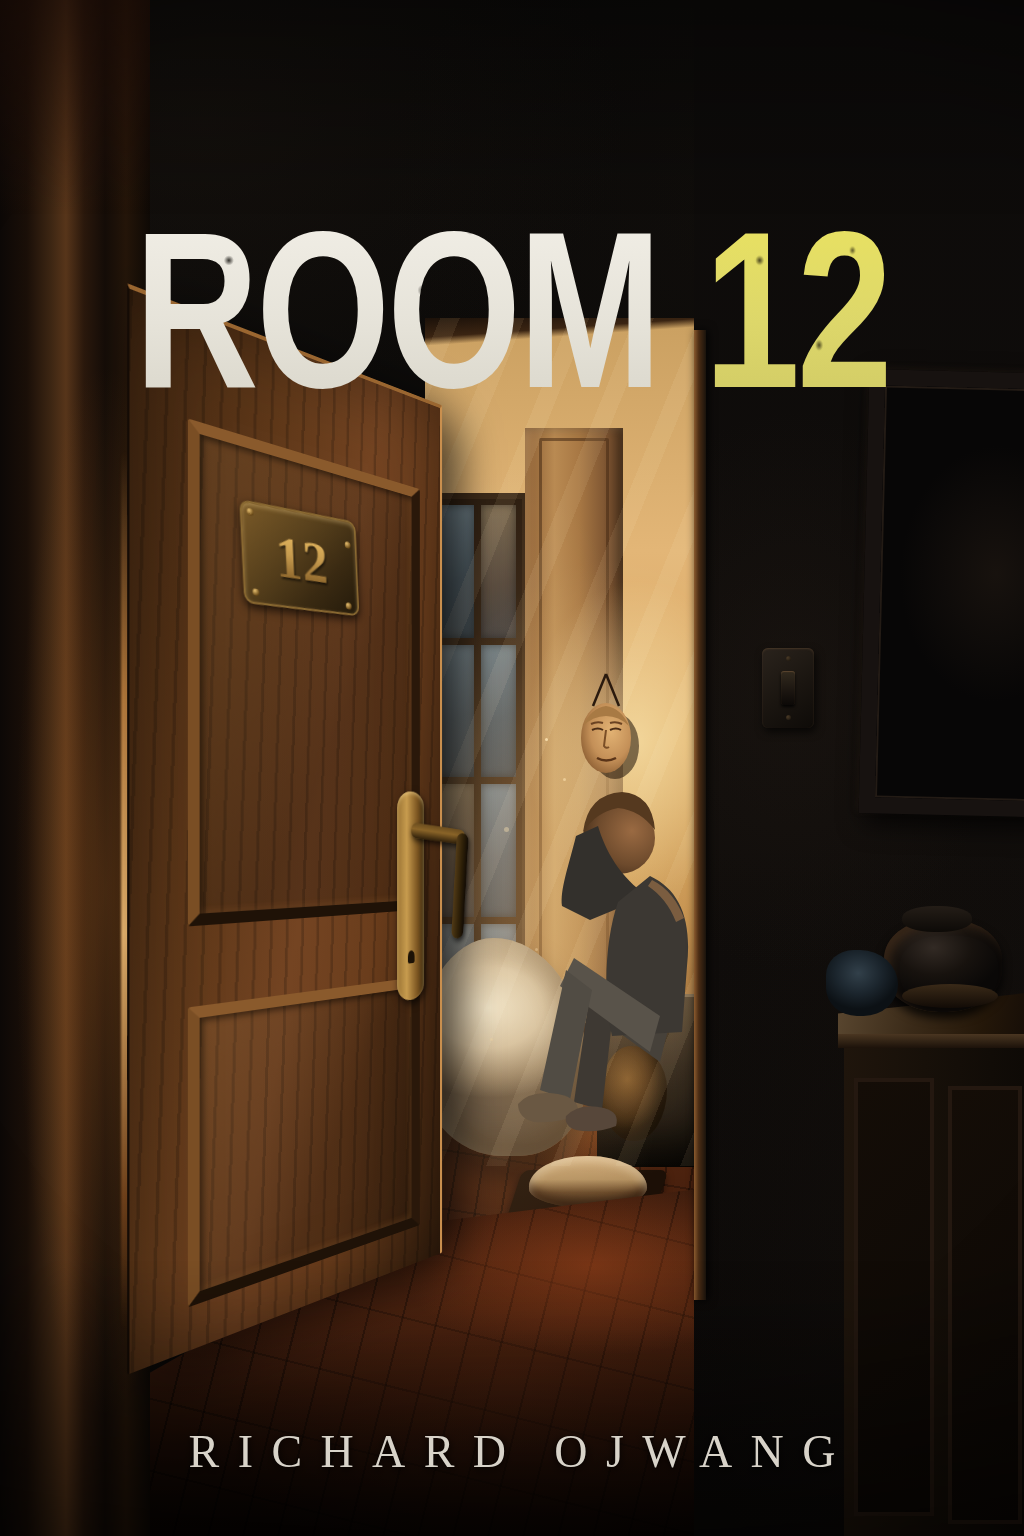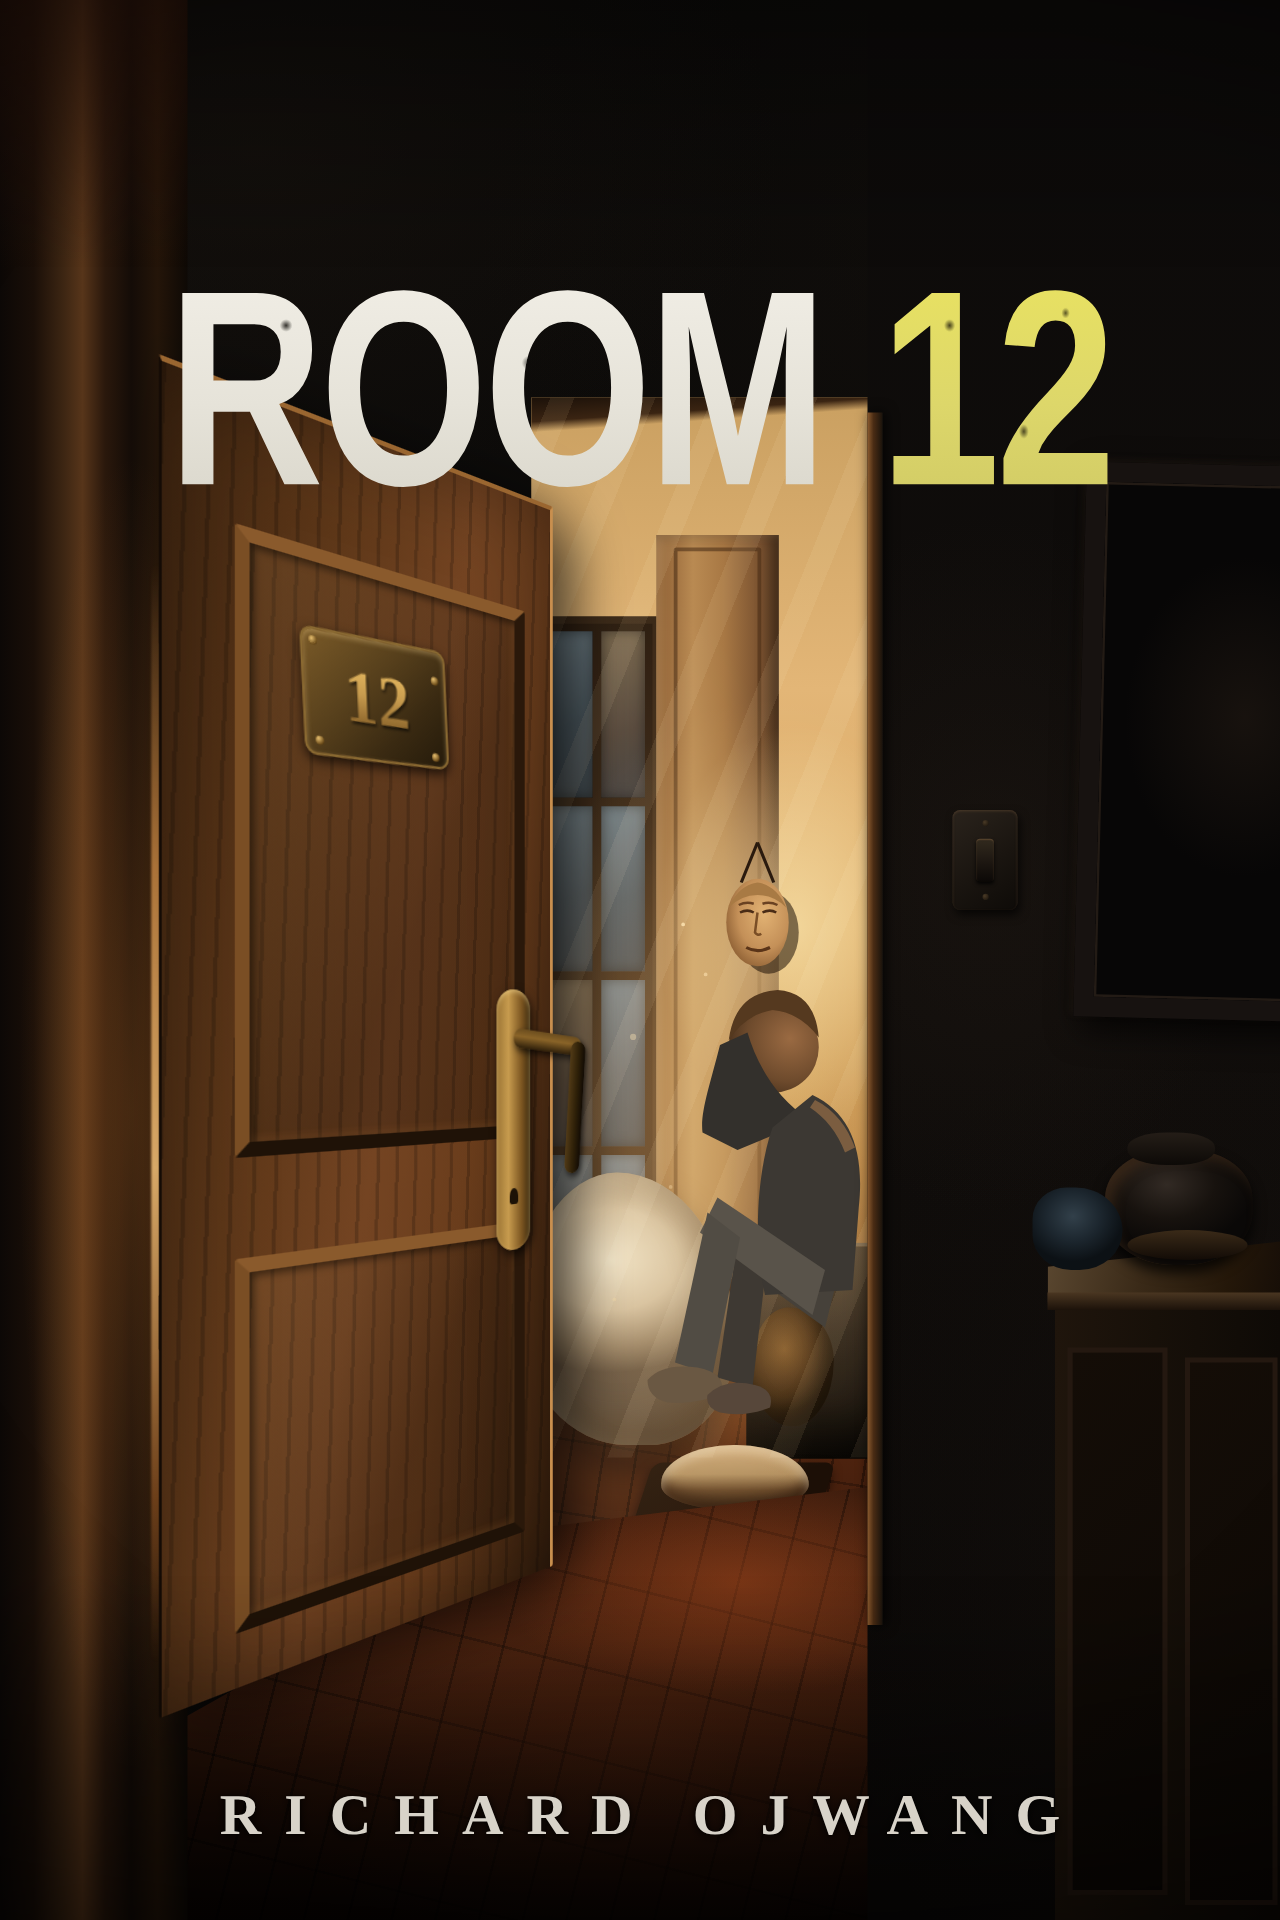--- a/index.html
+++ b/index.html
@@ -253,21 +253,21 @@
   .t-num{
     background:
       radial-gradient(8px 7px at 30% 30%, rgba(30,26,10,.8), transparent 70%),
       radial-gradient(7px 8px at 62% 64%, rgba(30,26,10,.75), transparent 70%),
       radial-gradient(6px 6px at 80% 26%, rgba(30,26,10,.7), transparent 70%),
       linear-gradient(180deg,#ece55f 0%,#ddd76a 55%,#cdc764 100%);
     -webkit-background-clip:text;background-clip:text;color:transparent;
   }
   .author{
     left:0;bottom:58px;width:100%;text-align:center;z-index:50;
-    font-family:"Liberation Serif",serif;font-size:46px;font-weight:bold;
+    font-family:"Liberation Serif",serif;font-size:46px;font-weight:normal;
     letter-spacing:.40em;color:#d8d3c9;text-indent:.40em;
     text-shadow:0 2px 8px rgba(0,0,0,.9), 0 0 2px rgba(0,0,0,.6);
   }
 
   
   .vignette{
     left:0;top:0;width:100%;height:100%;z-index:40;pointer-events:none;
     background:
       linear-gradient(180deg, rgba(0,0,0,.35) 0%, rgba(0,0,0,0) 14%),
       linear-gradient(0deg, rgba(0,0,0,.45) 0%, rgba(0,0,0,0) 18%),

